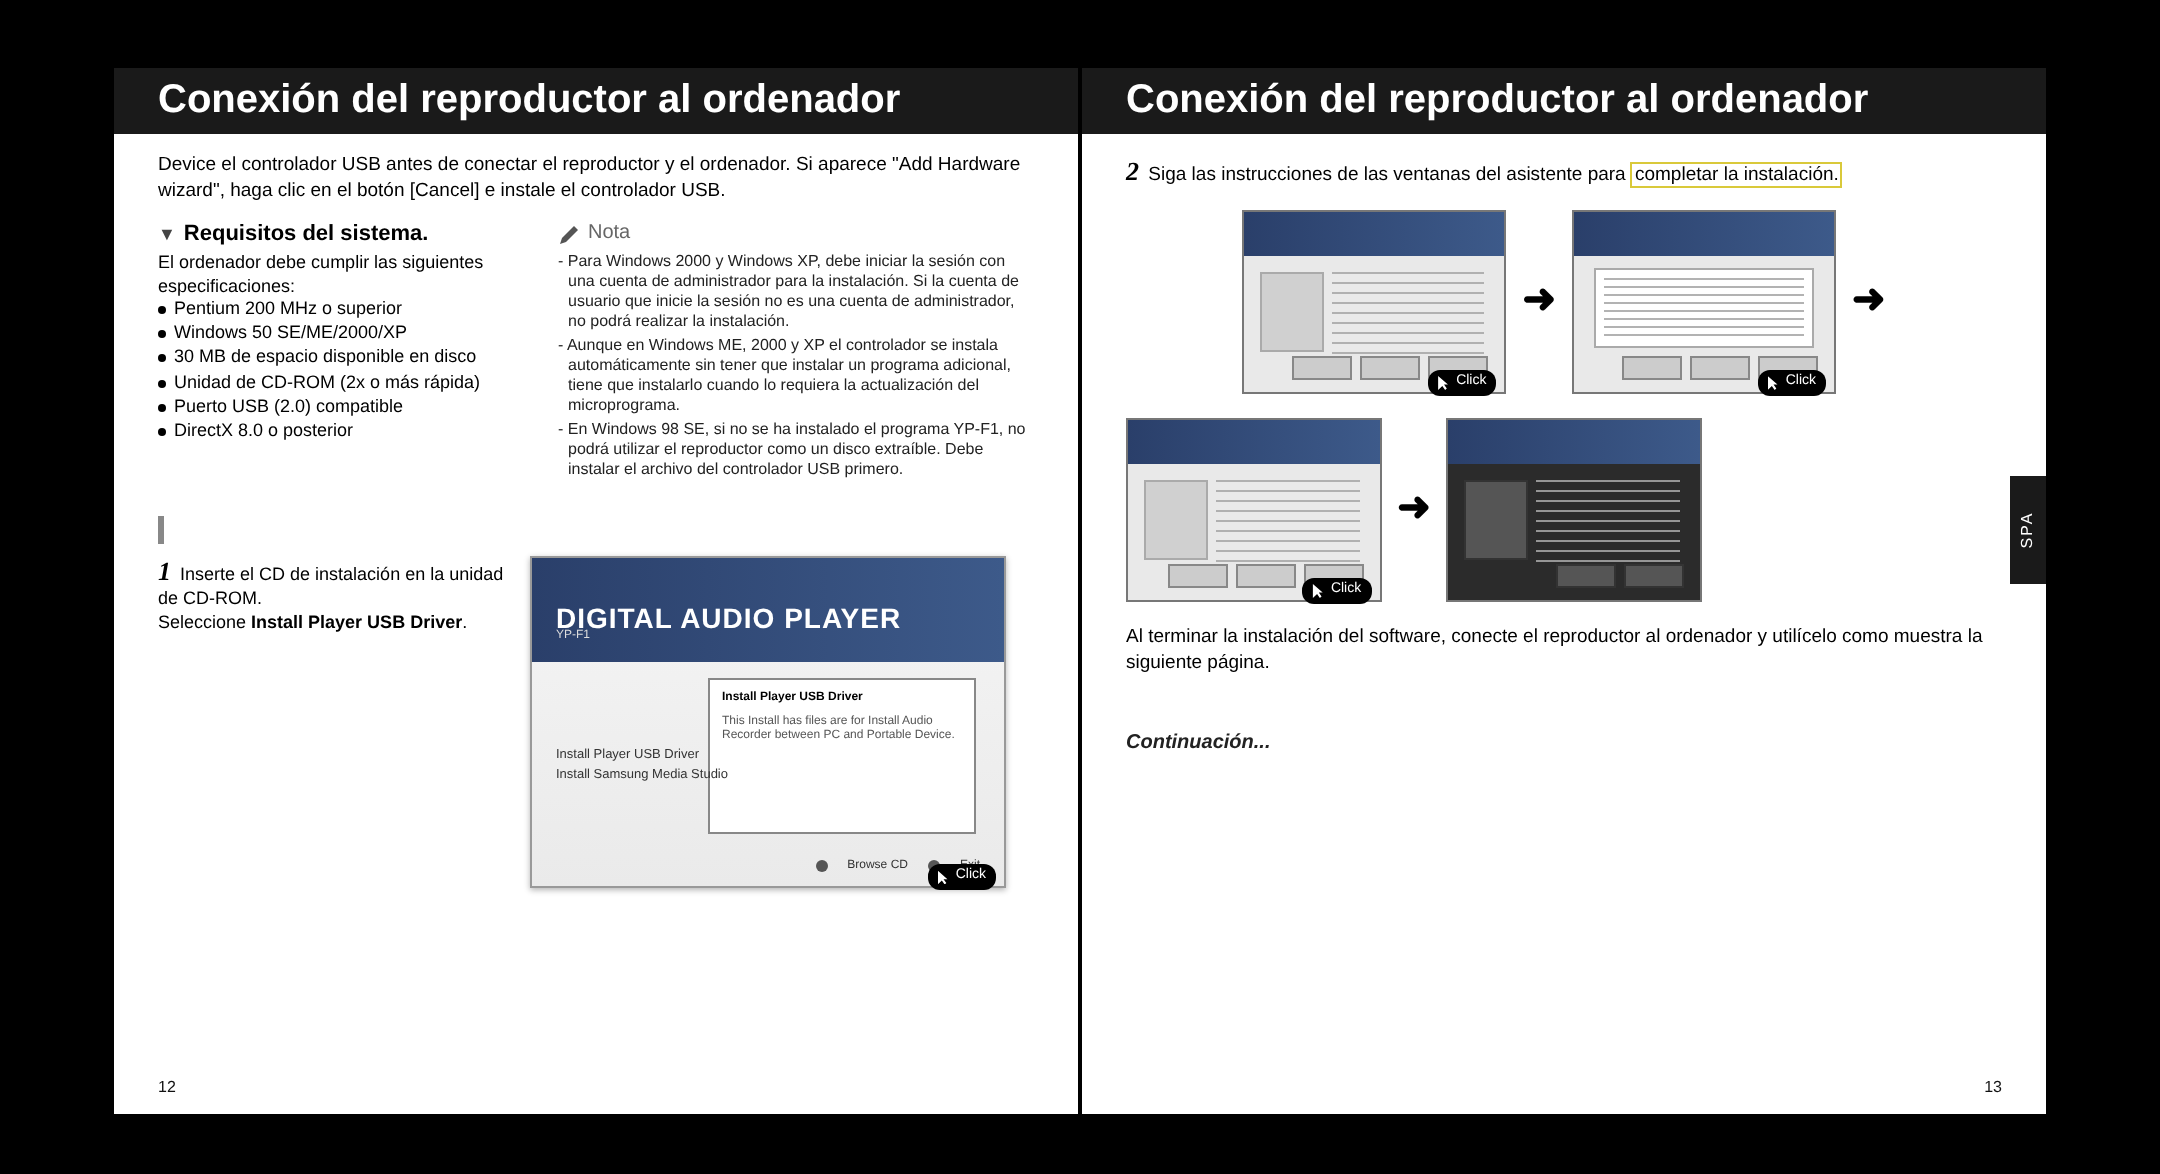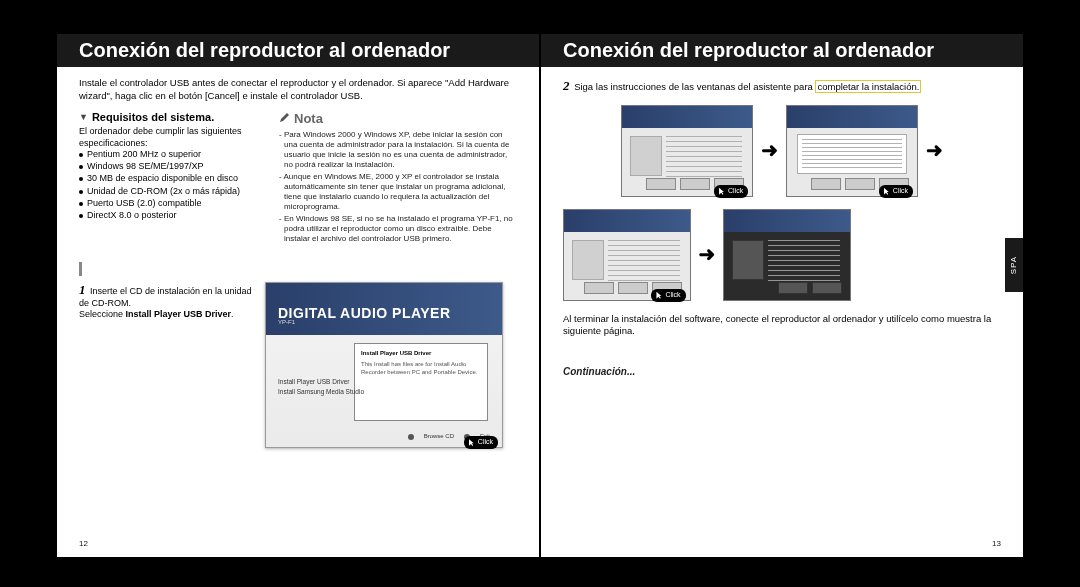--- a/index.html
+++ b/index.html
@@ -12,21 +12,21 @@
   .intro{font-size:9.5px;margin-bottom:8px;line-height:1.35}
   .cols{display:flex;gap:14px;margin-top:4px}
   .colA{flex:0 0 186px}
   .colB{flex:1}
   .reqHdr{display:flex;align-items:center;gap:4px;font-size:11px;font-weight:bold;margin-bottom:2px}
   .tri{color:#444;font-size:9px}
   .sub{margin-top:2px}
   ul{list-style:none;padding:0;margin:0}
   .bul li{padding-left:8px;position:relative;margin-bottom:1px}
   .bul li:before{content:"";position:absolute;left:0;top:4px;width:4px;height:4px;background:#000;border-radius:50%}
-  .notaHdr{display:flex;align-items:flex-start;gap:3px;font-size:13px;font-weight:bold;color:#666;margin-bottom:3px}
+  .notaHdr{display:flex;align-items:flex-start;gap:3px;font-size:10px;font-weight:normal;color:#666;margin-bottom:3px}
   .pen{width:12px;height:12px}
   .notes li{font-size:8px;line-height:1.25;margin-bottom:2px;color:#222;padding-left:5px;text-indent:-5px}
   .notes li:before{content:"- "}
   .secBar{display:flex;align-items:center;gap:4px;margin:16px 0 6px 0;font-size:14px;font-weight:bold}
   .vbar{width:3px;height:14px;background:#888}
   .row2{display:flex;gap:12px}
   .row2 .txt{flex:0 0 174px}
   .step{font-style:italic;font-weight:bold;font-family:'Times New Roman',serif;font-size:13px;margin-right:2px}
   .bold{font-weight:bold}
   .scr{width:236px;height:164px;background:linear-gradient(#f5f5f5,#eaeaea);border:1px solid #999;position:relative;box-shadow:0 1px 3px rgba(0,0,0,.3)}
@@ -61,32 +61,32 @@
   .spaTxt{transform:rotate(-90deg);letter-spacing:1px}
 </style>
 </head>
 <body>
 
 <div class="spread">
 
   <div class="page pageL">
     <div class="hdr">Conexión del reproductor al ordenador</div>
     <div class="body">
-      <div class="intro">Instale el controlador USB antes de conectar el reproductor y el ordenador. Si aparece "Add Hardware wizard", haga clic en el botón [Cancel] e instale el controlador USB.</div>
+      <div class="intro">Device el controlador USB antes de conectar el reproductor y el ordenador. Si aparece "Add Hardware wizard", haga clic en el botón [Cancel] e instale el controlador USB.</div>
 
       <div class="cols">
         <div class="colA">
           <div class="reqHdr">
             <span class="tri">▼</span>
             <span>Requisitos del sistema.</span>
           </div>
           <div class="sub">El ordenador debe cumplir las siguientes especificaciones:</div>
           <ul class="bul">
             <li>Pentium 200 MHz o superior</li>
-            <li>Windows 98 SE/ME/1997/XP</li>
+            <li>Windows 50 SE/ME/2000/XP</li>
             <li>30 MB de espacio disponible en disco</li>
             <li>Unidad de CD-ROM (2x o más rápida)</li>
             <li>Puerto USB (2.0) compatible</li>
             <li>DirectX 8.0 o posterior</li>
           </ul>
         </div>
         <div class="colB">
           <div class="notaHdr">
             <svg class="pen" viewBox="0 0 12 12">
                 <path d="M1 11l1-3 6-6 2 2-6 6-3 1z" fill="#555"></path>

